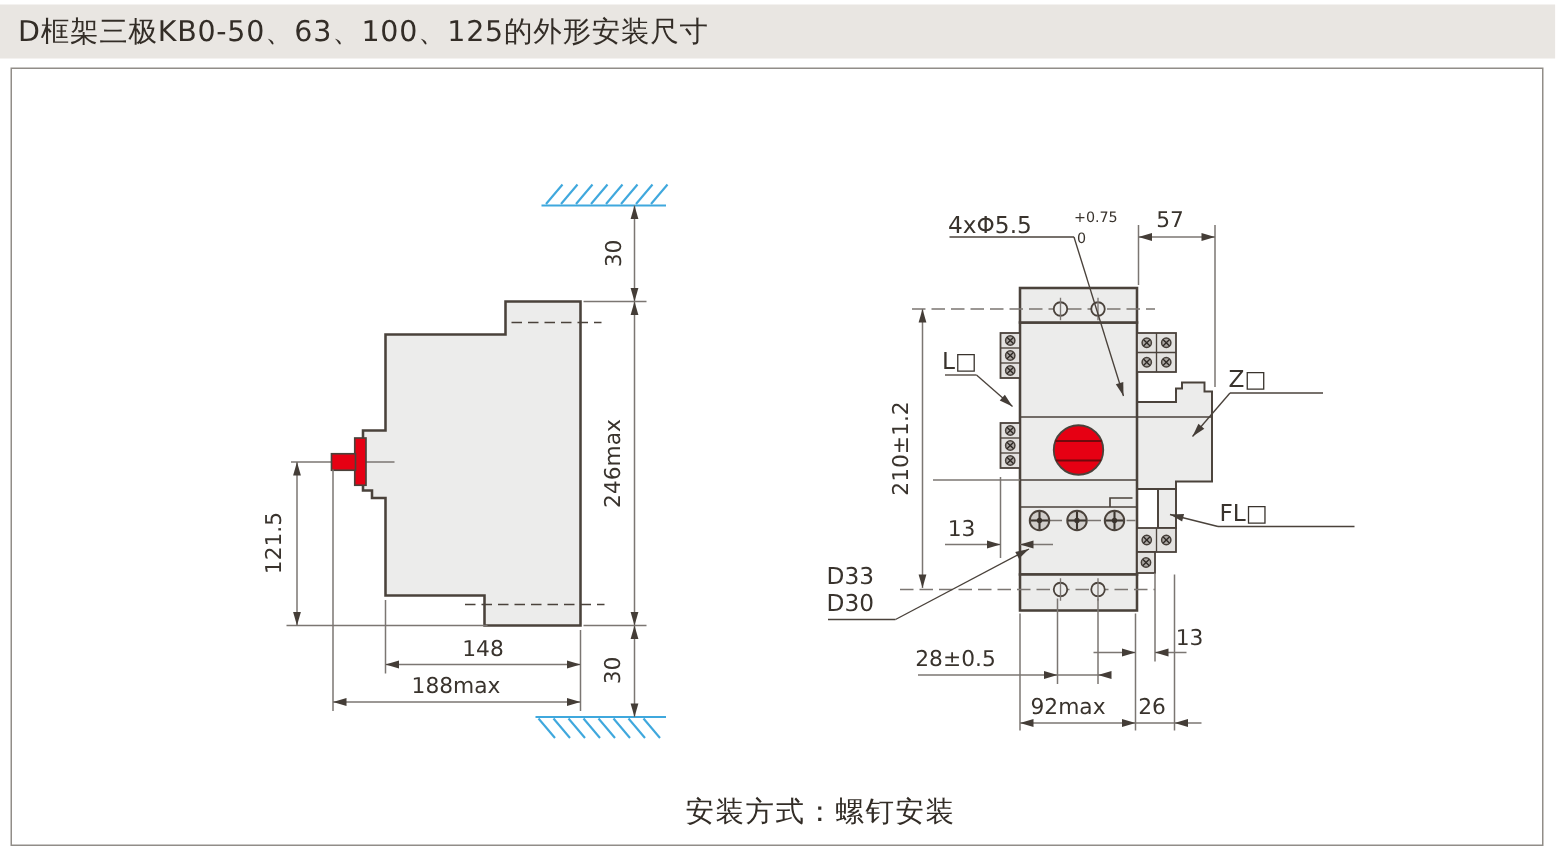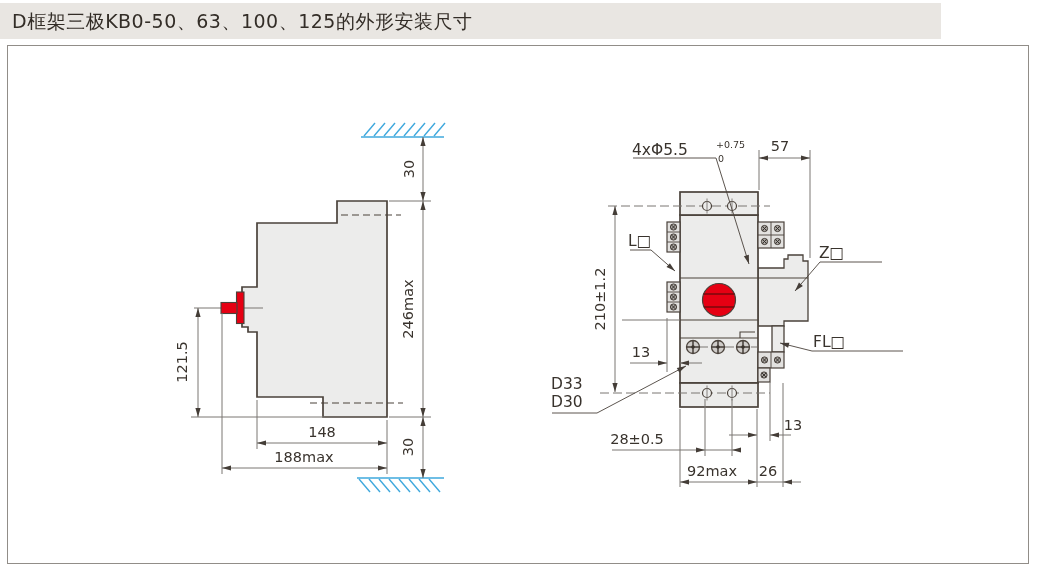--- a/index.html
+++ b/index.html
@@ -1,18 +1,18 @@
 <!DOCTYPE html>
 <html><head>
 <meta charset="utf-8">
 <style>
   html,body{margin:0;padding:0;background:#ffffff;}
   .page{position:relative;width:1037px;height:575px;background:#ffffff;overflow:hidden;
         font-family:"DejaVu Sans",sans-serif;}
-  .titlebar{position:absolute;left:0;top:3px;width:941px;height:36px;background:#e9e6e2;}
+  .titlebar{position:absolute;left:0;top:3px;width:1037px;height:36px;background:#e9e6e2;}
   .titlebar span{display:inline-block;margin-left:12px;line-height:36px;font-size:19px;
         color:#332d27;letter-spacing:0.5px;}
   .frame{position:absolute;left:7px;top:45px;width:1020px;height:517px;
         border:1px solid #918d88;background:#ffffff;}
   .frame svg{position:absolute;left:0;top:0;}
   .caption{position:absolute;left:0;top:482px;width:100%;text-align:center;text-indent:58px;
         font-size:19px;color:#322c26;letter-spacing:1px;}
   .body{fill:#ececeb;stroke:#4a423b;stroke-width:1.7;}
   .part{fill:#ececeb;stroke:#4a423b;stroke-width:1.3;}
   .tblock{fill:#e3e2e0;stroke:#4a423b;stroke-width:1.2;}
@@ -319,14 +319,15 @@
           <line class="dim" x1="729" y1="435" x2="757" y2="435"></line>
           <line class="dim" x1="770" y1="435" x2="791" y2="435"></line>
           <polygon class="arr" points="757,435 748,432.4 748,437.6"></polygon>
           <polygon class="arr" points="770,435 779,432.4 779,437.6"></polygon>
           <text class="dimtxt" x="793" y="430" text-anchor="middle">13</text>
         </g>
 
       </g>
     </svg>
 
+    <div class="caption">安装方式：螺钉安装</div>
   </div>
 </div>
 
 </body></html>

